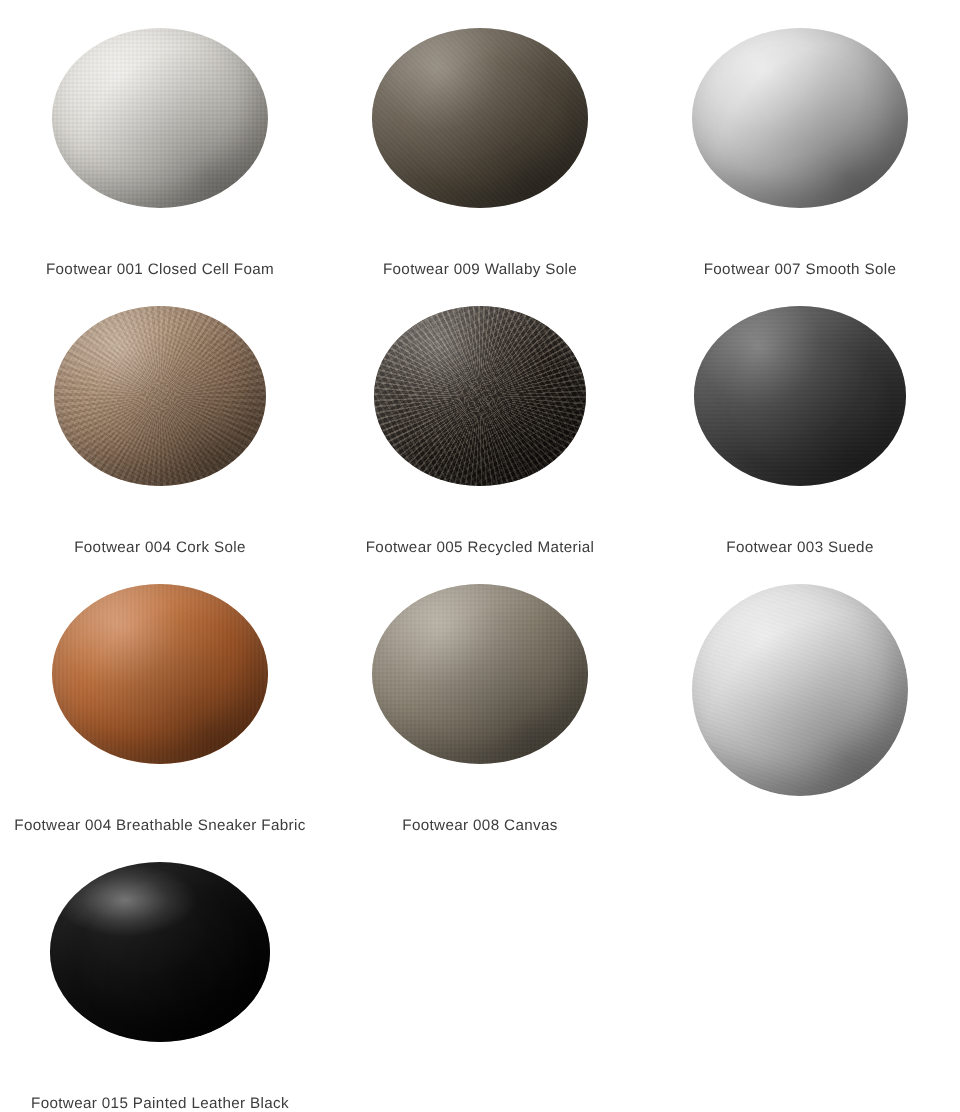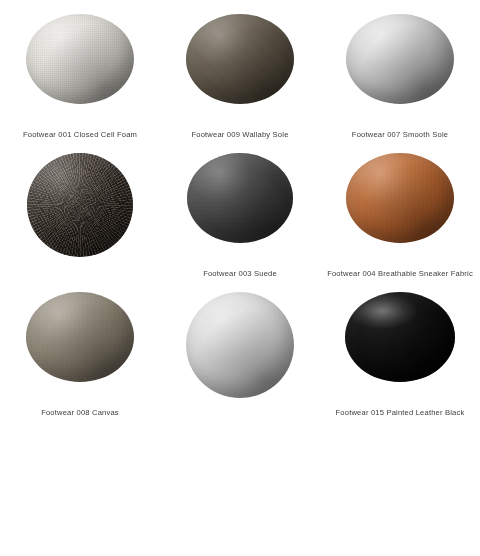--- a/index.html
+++ b/index.html
@@ -201,29 +201,40 @@
     <div class="sphere-wrap">
       <div class="sphere m003">
         <div class="tex grain"></div>
         <div class="shade"></div>
         <div class="rim"></div>
       </div>
     </div>
     <div class="label">Footwear 007 Smooth Sole</div>
   </div>
 
-
   <div class="swatch-cell r2">
     <div class="sphere-wrap">
+      <div class="sphere m004">
+        <div class="tex grain"></div>
+        <div class="shade"></div>
+        <div class="rim"></div>
+      </div>
+    </div>
+    <div class="label">Footwear 004 Cork Sole</div>
+  </div>
+
+  <div class="swatch-cell r2">
+    <div class="sphere-wrap">
       <div class="sphere m005">
         <div class="tex grain"></div>
         <div class="shade"></div>
         <div class="rim"></div>
       </div>
     </div>
+    <div class="label">Footwear 005 Recycled Material</div>
   </div>
 
   <div class="swatch-cell r2">
     <div class="sphere-wrap">
       <div class="sphere m006">
         <div class="tex grain"></div>
         <div class="shade"></div>
         <div class="rim"></div>
       </div>
     </div>

